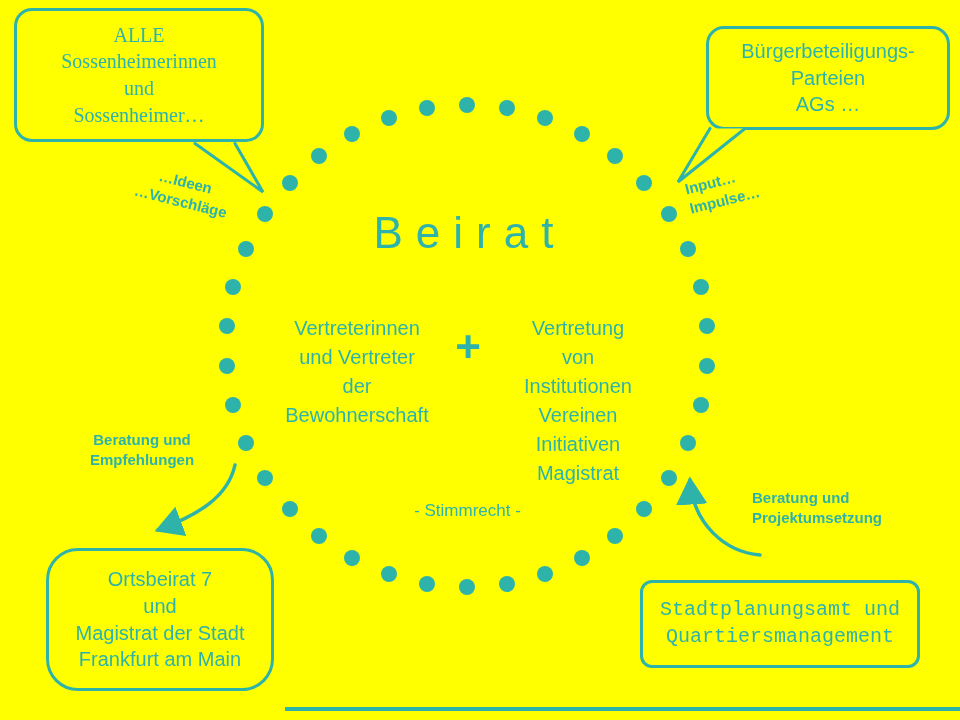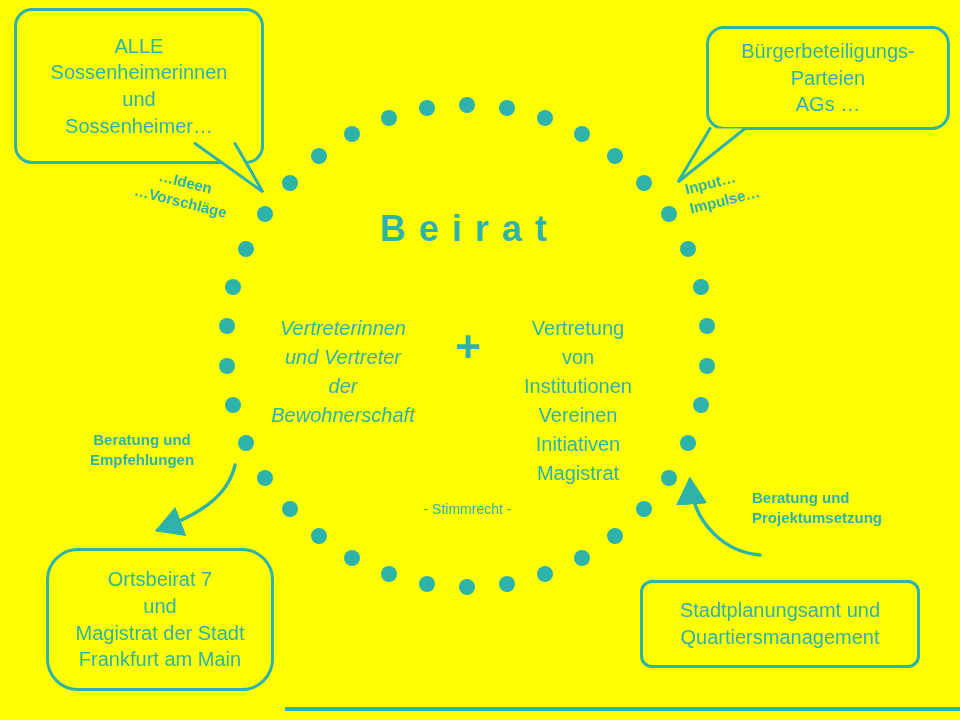--- a/index.html
+++ b/index.html
@@ -8,46 +8,46 @@
   }
   html,body{margin:0;padding:0;}
   body{background:#888;font-family:"Liberation Sans",sans-serif;}
   .canvas{
     position:relative;width:960px;height:720px;margin:0 auto;
     background:var(--yellow);overflow:hidden;color:var(--teal);
   }
   .dot{position:absolute;width:16px;height:16px;border-radius:50%;background:var(--teal);}
   .title{
     position:absolute;left:300px;top:208px;width:340px;text-align:center;
-    font-size:36px;letter-spacing:13px;font-weight:bold;color:var(--teal);
+    font-size:44px;letter-spacing:13px;font-weight:normal;color:var(--teal);
   }
   .col{
     position:absolute;white-space:pre-line;text-align:center;
     font-size:20px;line-height:29px;color:var(--teal);
   }
-  .col-left{left:243px;top:314px;width:200px;font-style:italic;}
+  .col-left{left:257px;top:314px;width:200px;}
   .col-right{left:478px;top:314px;width:200px;}
   .plus{
     position:absolute;left:442px;top:322px;width:52px;text-align:center;
     font-size:44px;font-weight:bold;color:var(--teal);
   }
   .stimmrecht{
     position:absolute;left:385px;top:501px;width:165px;text-align:center;
-    font-size:14px;color:var(--teal);
+    font-size:17px;color:var(--teal);
   }
   .bubble{
     position:absolute;border:3px solid var(--teal);background:var(--yellow);
     color:var(--teal);display:flex;align-items:center;justify-content:center;
     text-align:center;white-space:pre-line;font-size:20px;line-height:1.33;
     box-sizing:border-box;
   }
-  .bubble-tl{left:14px;top:8px;width:250px;height:156px;border-radius:18px;}
+  .bubble-tl{left:14px;top:8px;width:250px;height:134px;border-radius:18px;font-family:Liberation Serif, serif;}
   .bubble-tr{left:706px;top:26px;width:244px;height:104px;border-radius:18px;}
   .bubble-bl{left:46px;top:548px;width:228px;height:143px;border-radius:32px;}
-  .bubble-br{left:640px;top:580px;width:280px;height:88px;border-radius:12px;}
+  .bubble-br{left:640px;top:580px;width:280px;height:88px;border-radius:12px;font-family:Liberation Mono, monospace;}
   .tail{position:absolute;pointer-events:none;}
   .tail-tl{left:185px;top:142px;}
   .tail-tr{left:640px;top:127px;}
   .lbl{
     position:absolute;font-weight:bold;font-size:15px;line-height:20px;
     white-space:pre-line;color:var(--teal);
   }
   .lbl-ideas{left:118px;top:172px;width:130px;text-align:center;transform:rotate(14deg);}
   .lbl-input{left:686px;top:166px;width:110px;text-align:left;transform:rotate(-14deg);}
   .lbl-advice-left{left:74px;top:430px;width:136px;text-align:center;}

